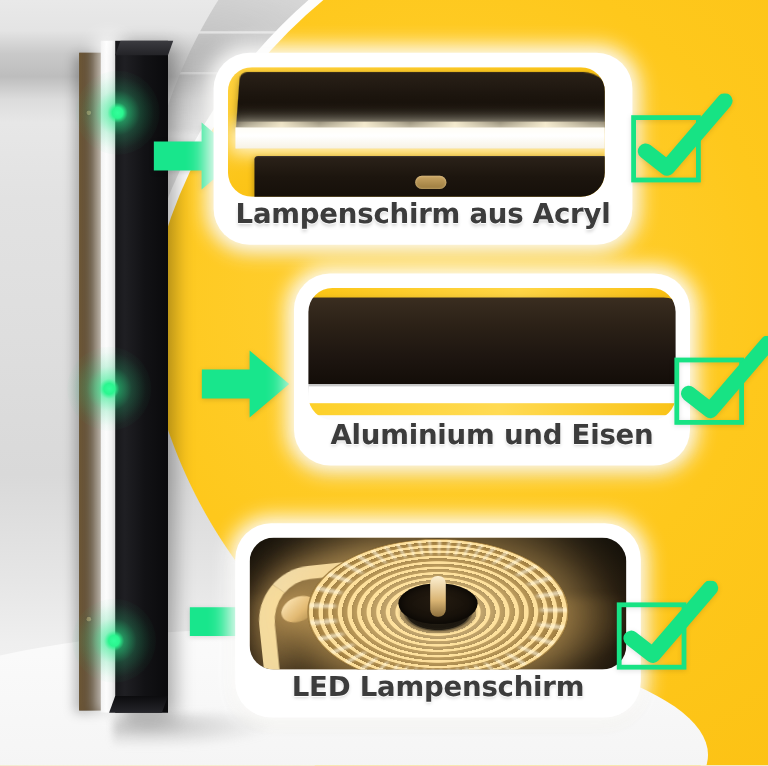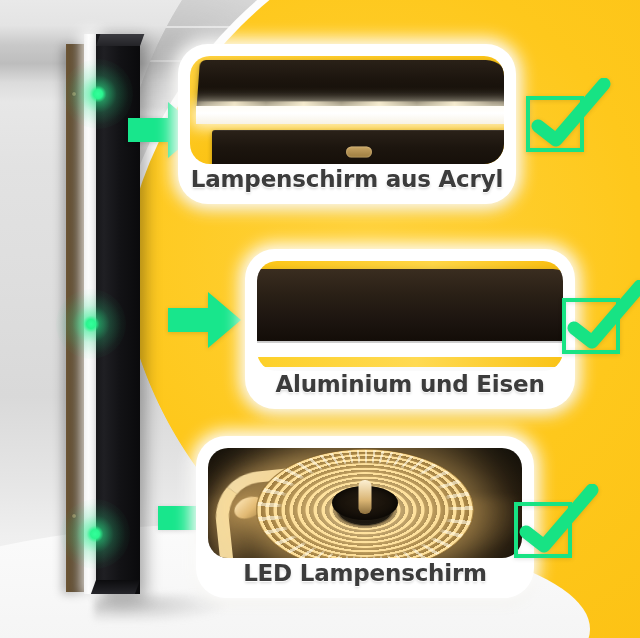--- a/index.html
+++ b/index.html
@@ -447,37 +447,37 @@
   <svg class="arrow" style="left:128px; top:100px;" width="74" height="60" viewBox="0 0 74 60">
     <path d="M0 18 L40 18 L40 2 L73 30 L40 58 L40 42 L0 42 Z" fill="#18E68C"></path>
   </svg>
   <svg class="arrow" style="left:168px; top:290px;" width="74" height="60" viewBox="0 0 74 60">
     <path d="M0 18 L40 18 L40 2 L73 30 L40 58 L40 42 L0 42 Z" fill="#18E68C"></path>
   </svg>
   <svg class="arrow" style="left:158px; top:488px;" width="74" height="60" viewBox="0 0 74 60">
     <path d="M0 18 L40 18 L40 2 L73 30 L40 58 L40 42 L0 42 Z" fill="#18E68C"></path>
   </svg>
 
-  <div class="card" style="left:178px; top:44px; width:338px; height:160px;">
+  <div class="card" style="left:178px; top:44px; width:338px; height:160px;padding-left:11px;">
     <div class="card-img" style="left:12px; top:12px; width:314px; height:108px;">
       <div class="c1-yellow"></div>
       <div class="c1-top-shade"></div>
       <div class="c1-lightband"></div>
       <div class="c1-lower-body">
         <div class="c1-badge"></div>
       </div>
     </div>
     <div class="card-label" style="bottom:12px; font-size:23px;">Lampenschirm aus Acryl</div>
   </div>
   <svg class="check" style="left:524px; top:78px;" width="88" height="78" viewBox="0 0 88 78">
     <rect x="4" y="20" width="54" height="52" fill="none" stroke="#17E384" stroke-width="4"></rect>
     <path d="M14 48 L32 62 L80 6" fill="none" stroke="#17E384" stroke-width="13" stroke-linecap="round" stroke-linejoin="round"></path>
   </svg>
 
-  <div class="card" style="left:245px; top:249px; width:330px; height:160px;">
+  <div class="card" style="left:245px; top:228px; width:330px; height:160px;">
     <div class="card-img" style="left:12px; top:12px; width:306px; height:110px;">
       <div class="c2-bg"></div>
       <div class="c2-topstrip"></div>
       <div class="c2-body"></div>
       <div class="c2-gap"></div>
       <div class="c2-botstrip"></div>
     </div>
     <div class="card-label" style="bottom:12px; font-size:23px;">Aluminium und Eisen</div>
   </div>
   <svg class="check" style="left:560px; top:280px;" width="88" height="78" viewBox="0 0 88 78">

